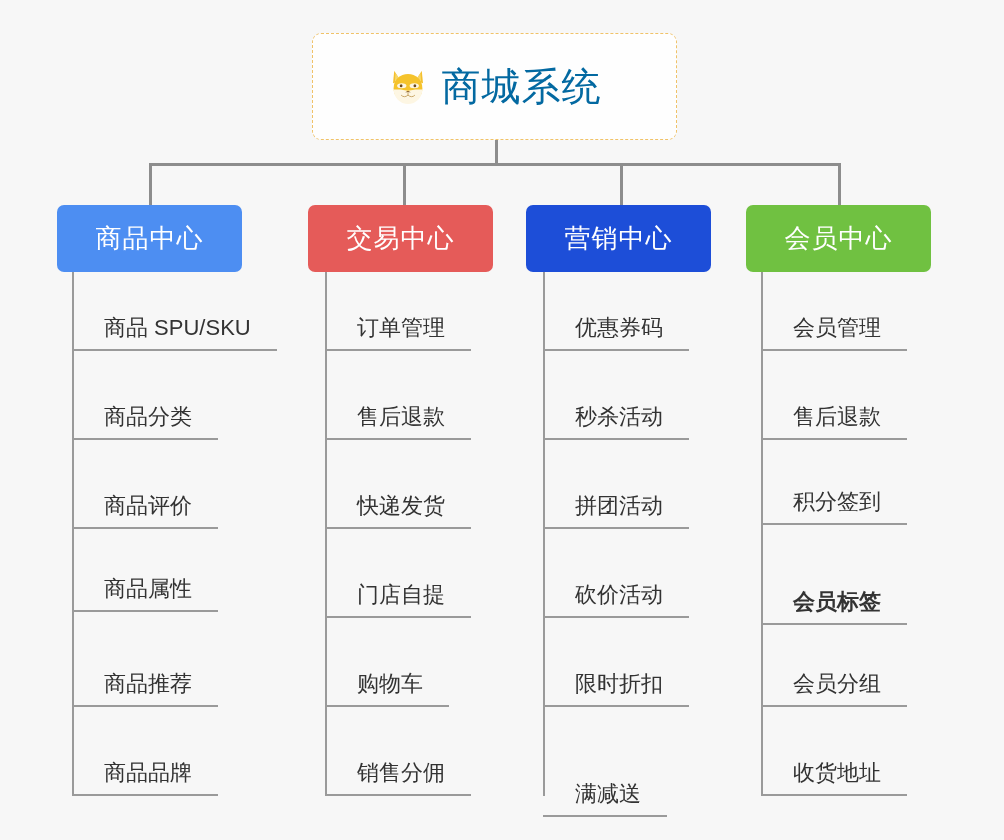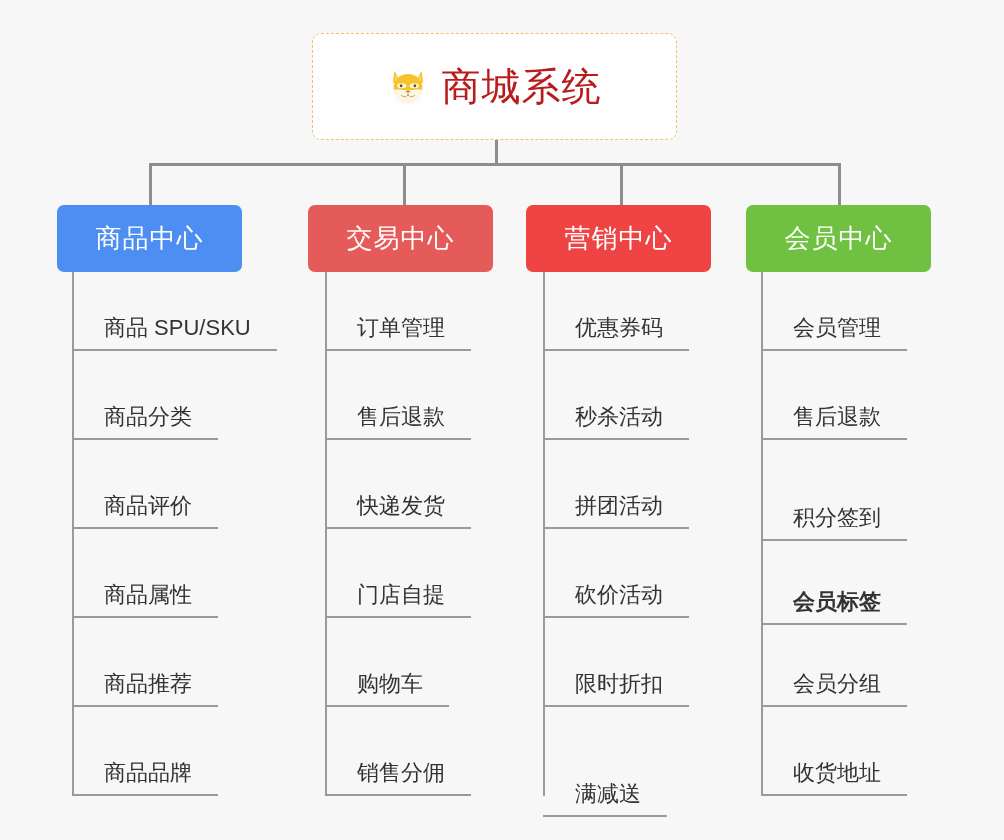--- a/index.html
+++ b/index.html
@@ -124,58 +124,58 @@
       <path d="M12 25 a20 11 0 0 1 40 0 a20 13 0 0 1 -40 0 z" fill="#f5c32c"></path>
       <ellipse cx="22" cy="30" rx="7.5" ry="4" fill="#fdf6e3"></ellipse>
       <ellipse cx="42" cy="30" rx="7.5" ry="4" fill="#fdf6e3"></ellipse>
       <ellipse cx="21" cy="30" rx="2.2" ry="2.4" fill="#6b4a1b"></ellipse>
       <ellipse cx="43" cy="30" rx="2.2" ry="2.4" fill="#6b4a1b"></ellipse>
       <path d="M32 38 l-4.5 2.5 h9 z" fill="#8a6026"></path>
       <path d="M32 41 v4" stroke="#c9a86a" stroke-width="1.6" fill="none"></path>
       <path d="M32 45 q-6 5 -11 0" stroke="#c9a86a" stroke-width="1.6" fill="none"></path>
       <path d="M32 45 q6 5 11 0" stroke="#c9a86a" stroke-width="1.6" fill="none"></path>
     </svg>
-    <span class="root-title" style="color: #b91c1c;">商城系统</span>
+    <span class="root-title" style="color: #0369a1;">商城系统</span>
   </div>
 
   <div class="wire wire-v" style="left: 495px; top: 140px; height: 25px; background: rgb(141, 141, 141);"></div>
   <div class="wire wire-h" style="left: 149px; top: 163px; width: 692px; background: rgb(141, 141, 141);"></div>
   <div class="wire wire-v" style="left: 149px; top: 163px; height: 44px; background: rgb(141, 141, 141);"></div>
   <div class="wire wire-v" style="left: 403px; top: 163px; height: 44px; background: rgb(141, 141, 141);"></div>
   <div class="wire wire-v" style="left: 620px; top: 163px; height: 44px; background: rgb(141, 141, 141);"></div>
   <div class="wire wire-v" style="left: 838px; top: 163px; height: 44px; background: rgb(141, 141, 141);"></div>
 
   <div class="cat-box" style="left: 57px; width: 185px; background: rgb(77, 142, 242); font-family: Liberation Serif, serif;">
       <span>商品中心</span>
     </div>
   <div class="cat-box" style="left: 308px; width: 185px; background: rgb(229, 91, 89);">
       <span>交易中心</span>
     </div>
-  <div class="cat-box" style="left: 526px; width: 185px; background: #ef4444;">
+  <div class="cat-box" style="left: 526px; width: 185px; background: #1d4ed8;">
       <span>营销中心</span>
     </div>
   <div class="cat-box" style="left: 746px; width: 185px; background: rgb(112, 193, 65);">
       <span>会员中心</span>
     </div>
 
   <div class="leaf-col" style="left:72px;">
     <div class="leaf-spine" style="height: 524px;"></div>
   <div class="leaf-item" style="top: -10px; width: 204.703px;">
         <span class="leaf-text">商品 SPU/SKU</span>
         <div class="leaf-rule" style="width: 204.703px;"></div>
       </div>
       <div class="leaf-item" style="top: 79px; width: 146px;">
         <span class="leaf-text">商品分类</span>
         <div class="leaf-rule" style="width: 146px;"></div>
       </div>
       <div class="leaf-item" style="top: 168px; width: 146px;">
         <span class="leaf-text">商品评价</span>
         <div class="leaf-rule" style="width: 146px;"></div>
       </div>
-      <div class="leaf-item" style="top: 257px; width: 146px;">
+      <div class="leaf-item" style="top: 251px; width: 146px;">
         <span class="leaf-text">商品属性</span>
         <div class="leaf-rule" style="width: 146px;"></div>
       </div>
       <div class="leaf-item" style="top: 346px; width: 146px;">
         <span class="leaf-text">商品推荐</span>
         <div class="leaf-rule" style="width: 146px;"></div>
       </div>
       <div class="leaf-item" style="top: 435px; width: 146px; text-align: right;">
         <span class="leaf-text">商品品牌</span>
         <div class="leaf-rule" style="width: 146px;"></div>
@@ -238,21 +238,21 @@
   <div class="leaf-col" style="left:761px;">
     <div class="leaf-spine" style="height: 524px;"></div>
   <div class="leaf-item" style="top: -10px; width: 146px;">
         <span class="leaf-text">会员管理</span>
         <div class="leaf-rule" style="width: 146px;"></div>
       </div>
       <div class="leaf-item" style="top: 79px; width: 146px;">
         <span class="leaf-text">售后退款</span>
         <div class="leaf-rule" style="width: 146px;"></div>
       </div>
-      <div class="leaf-item" style="top: 180px; width: 146px;">
+      <div class="leaf-item" style="top: 164px; width: 146px;">
         <span class="leaf-text">积分签到</span>
         <div class="leaf-rule" style="width: 146px;"></div>
       </div>
       <div class="leaf-item" style="top: 264px; width: 146px; font-weight: bold;">
         <span class="leaf-text">会员标签</span>
         <div class="leaf-rule" style="width: 146px;"></div>
       </div>
       <div class="leaf-item" style="top: 346px; width: 146px;">
         <span class="leaf-text">会员分组</span>
         <div class="leaf-rule" style="width: 146px;"></div>

